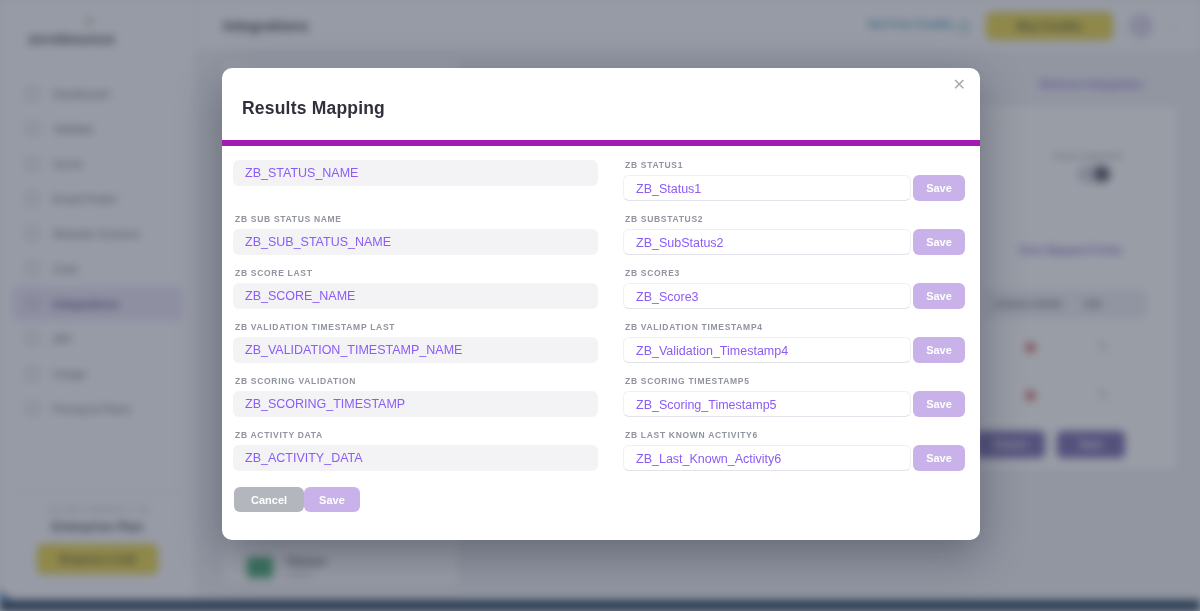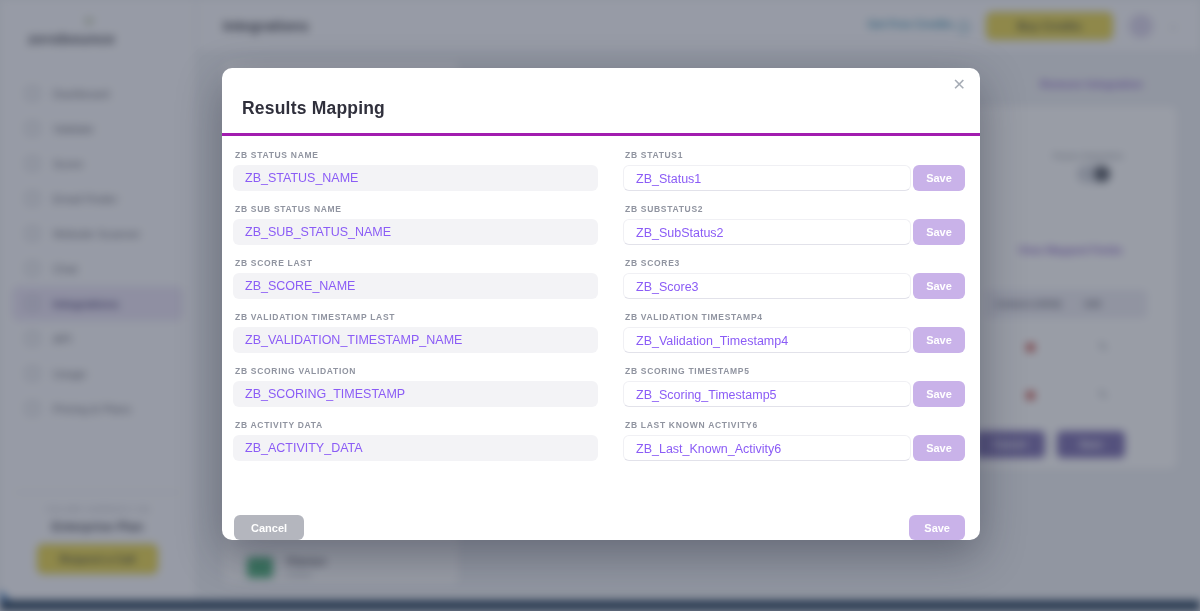--- a/index.html
+++ b/index.html
@@ -80,40 +80,40 @@
 
   .bottombar { position:absolute; left:0; bottom:0; width:100%; height:11px; background:#15304d; }
   .corner-wedge { position:absolute; left:0; bottom:10px; width:0; height:0;
     border-left:11px solid #2d6db5; border-top:11px solid transparent; }
 
   
   .modal { position:absolute; left:222px; top:68px; width:758px; height:472px; background:#fff;
     border-radius:10px; box-shadow:0 14px 44px rgba(25,28,48,.38); z-index:10; }
   .m-close { position:absolute; top:9px; right:14px; font-size:16px; color:#a7adb6;
     cursor:pointer; line-height:1; }
-  .m-head { height:68px; padding:30px 26px 0 20px; border-bottom:3px solid #a21caf; }
+  .m-head { height:78px; padding:30px 26px 0 20px; border-bottom:6px solid #a21caf; }
   .m-title { font-size:17.5px; font-weight:bold; color:#30303c; letter-spacing:.2px; }
   .m-body { padding:14px 15px 0 11px; }
   .m-row { display:flex; margin-bottom:13px; }
   .fld { display:flex; flex-direction:column; }
   .fld-l { width:365px; margin-right:10px; }
   .fld-r { flex:1;margin-left:15px; }
   .f-label { font-size:8.5px; letter-spacing:.7px; color:#9094a0; font-weight:bold;
     margin:0 0 5px 2px; }
   .inp { height:26px; line-height:26px; border-radius:6px; font-size:12.5px; color:#8b5cf6;
     padding:0 12px; white-space:nowrap; overflow:hidden; cursor:text; }
   .inp.gray { background:#f3f3f6; }
   .f-row { display:flex; gap:2px;align-items:flex-end; }
   .inp.white { background:#fff; border:1px solid #f0f0f4; border-bottom:1px solid #e2e2ea;
     flex:1; }
   .btn-sm { width:52px; height:26px; background:#c9b2e9; color:#fff; font-size:11px;
     font-weight:bold; border:none; border-radius:6px; cursor:pointer;
     font-family:"Liberation Sans",sans-serif; }
-  .m-foot { position:absolute; left:12px; right:15px; bottom:0; display:flex;
-    justify-content:space-between; }
+  .m-foot { position:absolute; left:12px; right:15px; bottom:28px; display:flex;
+    }
   .btn-cancel { background:#b4b6be; color:#fff; font-size:11px; font-weight:bold; height:25px;
     padding:0 17px; border-radius:6px; border:none; cursor:pointer;
     font-family:"Liberation Sans",sans-serif; }
   .btn-save { background:#c9b2e9; color:#fff; font-size:11px; font-weight:bold; height:25px;
     padding:0 15px; border-radius:6px; border:none; cursor:pointer;
     font-family:"Liberation Sans",sans-serif; }
 </style>
 </head>
 <body>
 
@@ -219,21 +219,20 @@
 <div class="modal">
   <span class="m-close">✕</span>
   <div class="m-head">
     <div class="m-title">Results Mapping</div>
   </div>
 
   <div class="m-body">
 
     <div class="m-row">
       <div class="fld fld-l">
-        <div class="f-label">ZB STATUS NAME</div>
         <div class="inp gray">ZB_STATUS_NAME</div>
       </div>
       <div class="fld fld-r">
         <div class="f-label">ZB STATUS1</div>
         <div class="f-row">
           <div class="inp white">ZB_Status1</div>
           <button class="btn-sm">Save</button>
         </div>
       </div>
     </div>

